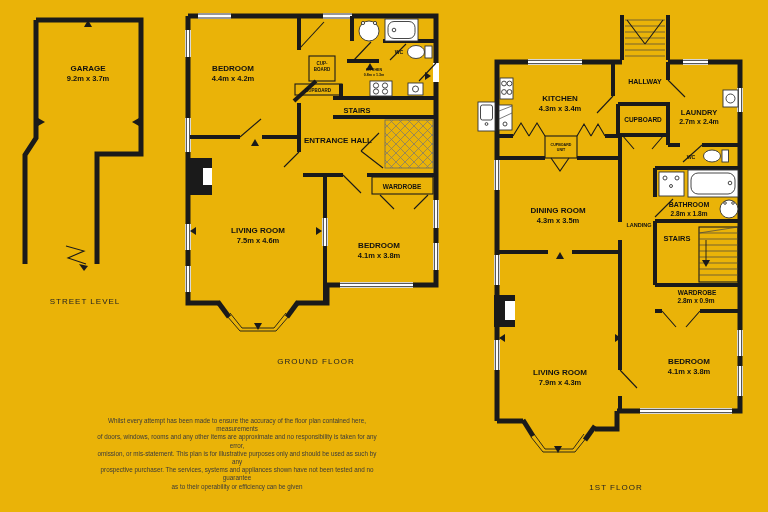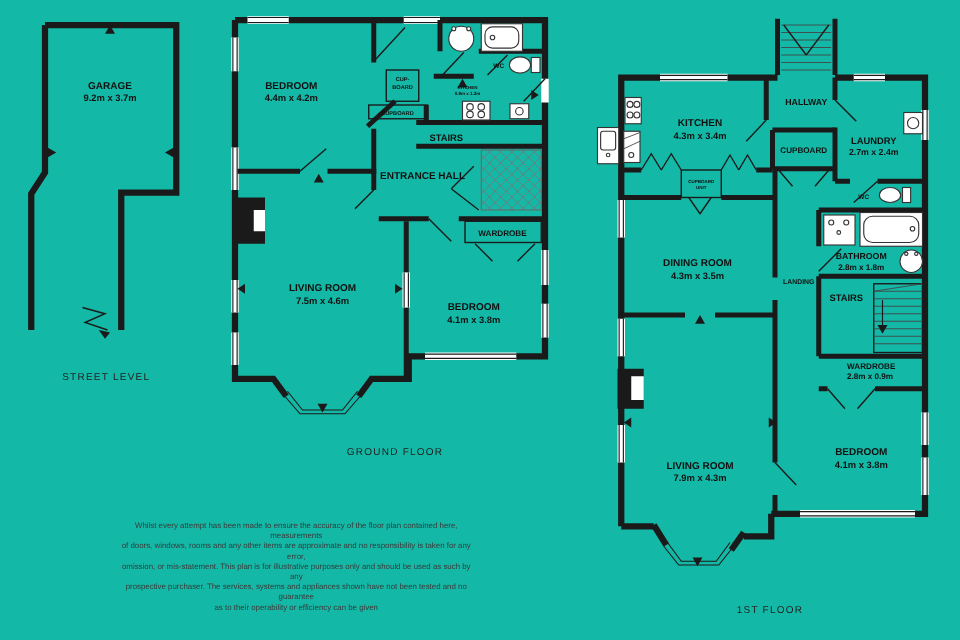--- a/index.html
+++ b/index.html
@@ -1,16 +1,16 @@
 <!DOCTYPE html>
 <html><head>
 <meta charset="utf-8">
 <style>
   html,body{margin:0;padding:0;background:#fff;}
-  .canvas{position:relative;width:768px;height:512px;background:#14b8a6;overflow:hidden;
+  .canvas{position:relative;width:768px;height:512px;background:#eab308;overflow:hidden;
           font-family:"Liberation Sans",sans-serif;}
   svg{position:absolute;left:0;top:0;}
   
   .w5{stroke:#1a1a1a;stroke-width:5;fill:none;stroke-linecap:butt;stroke-linejoin:miter;}
   .w4{stroke:#1a1a1a;stroke-width:4;fill:none;stroke-linecap:butt;stroke-linejoin:miter;}
   .thin{stroke:#1a1a1a;stroke-width:1.1;fill:none;}
   .ww{stroke:#1a1a1a;stroke-width:.9;fill:none;}
   .fx{stroke:#333;stroke-width:.9;fill:#fff;}
   .tread{stroke:#444;stroke-width:.7;fill:none;}
   .blk{fill:#1a1a1a;}

